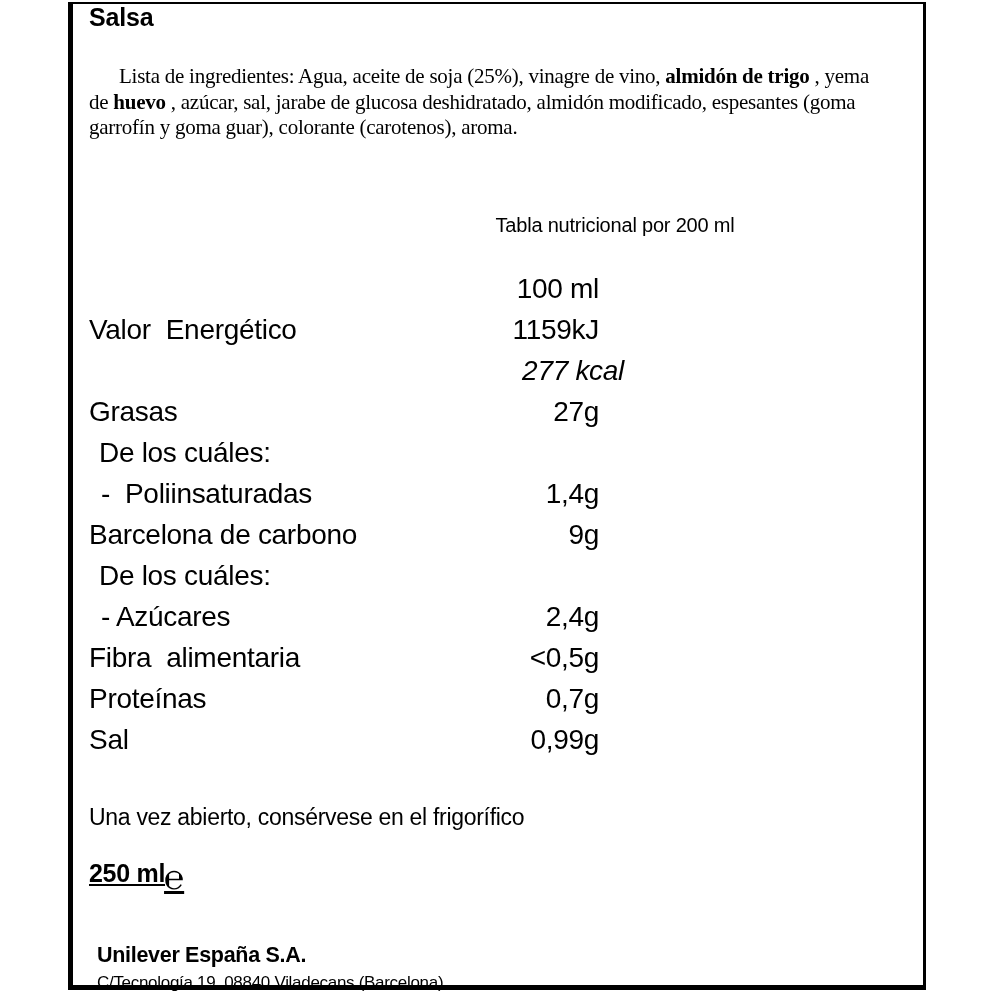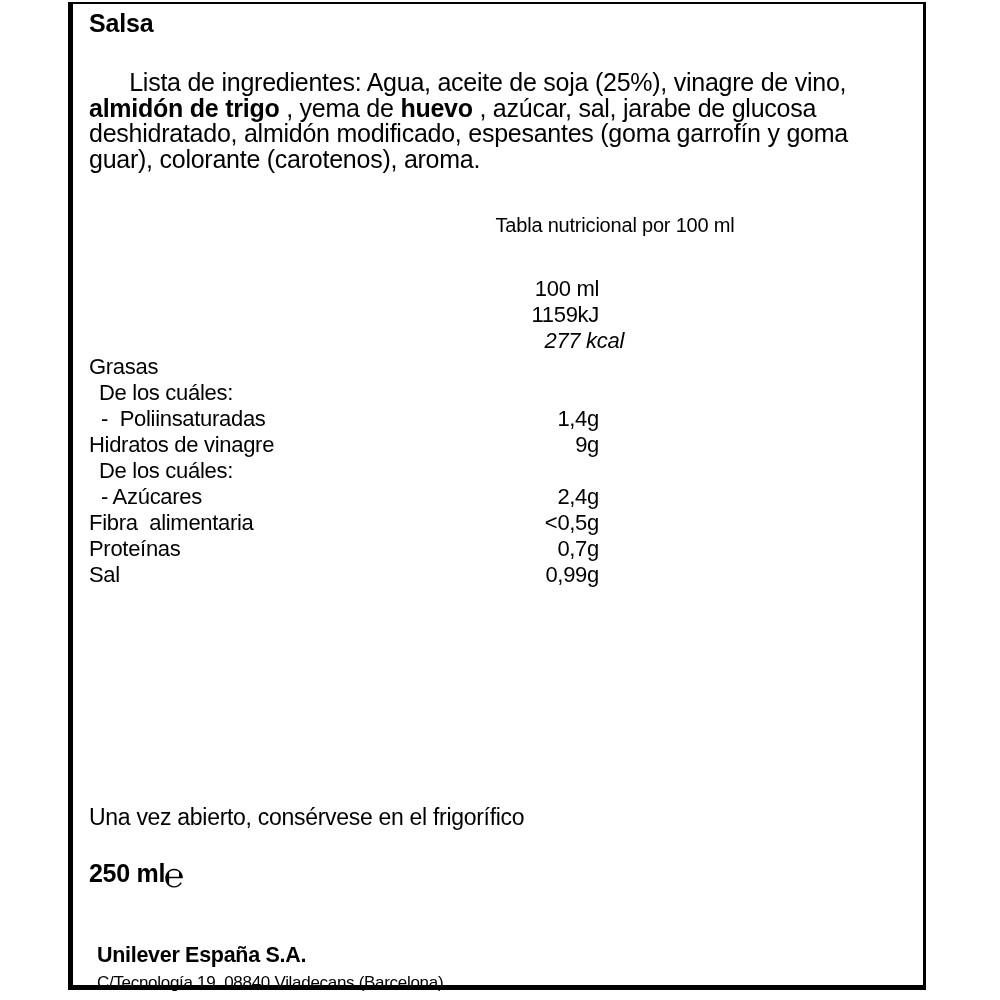--- a/index.html
+++ b/index.html
@@ -35,32 +35,32 @@
     left: 16px;
     top: 0;
     right: 8px;
   }
 
   
   #product-title {
     font-size: 25px;
     font-weight: bold;
     letter-spacing: -0.2px;
-    margin-top: 6px;
     line-height: 1.1;
   }
 
   
   #ingredients-block {
     margin-top: 7px;
-    font-size: 25px;
+    font-size: 21px;
     line-height: 25.5px;
     letter-spacing: -0.25px;
     width: 790px;
     white-space: pre-wrap;
+    font-family: Liberation Serif, serif;
   }
   #ingredients-block b { font-weight: bold; }
 
   
   #nutrition-section {
     position: absolute;
     left: 16px;
     top: 208px;
     width: 830px;
   }
@@ -74,23 +74,24 @@
     text-align: center;
   }
 
   #nutrition-rows {
     margin-top: 38px;
   }
 
   .nrow {
     position: relative;
     height: 26px;
-    font-size: 22px;
-    letter-spacing: -0.3px;
-    line-height: 26px;
+    font-size: 28px;
+    letter-spacing: -0.3px;
+    line-height: 26px;
+    margin-top: 15px;
   }
 
   .nlabel {
     position: absolute;
     left: 0;
     top: 0;
     white-space: pre;
   }
   .nlabel.ind1 { left: 10px; }
   .nlabel.ind2 { left: 12px; }
@@ -119,21 +120,22 @@
 
   
   #volume-line {
     position: absolute;
     left: 16px;
     top: 855px;
     font-size: 25px;
     font-weight: bold;
     letter-spacing: -0.3px;
     display: flex;
-    align-items: flex-start;
+    align-items: flex-end;
+    text-decoration: underline;
   }
   #volume-estimate-sign {
     font-weight: normal;
     font-size: 34px;
     line-height: 0.8;
     margin-left: -1px;
     position: relative;
     top: 3px;
   }
 
@@ -163,47 +165,49 @@
 
   <div class="inner">
     <div id="product-title">Salsa</div>
 
     <div id="ingredients-block">
       <span>Lista de ingredientes: Agua, aceite de soja (25%), vinagre de vino, </span><b>almidón de trigo</b><span> , yema de </span><b>huevo</b><span> , azúcar, sal, jarabe de glucosa deshidratado, almidón modificado, espesantes (goma garrofín y goma guar), colorante (carotenos), aroma.</span>
     </div>
   </div>
 
   <div id="nutrition-section">
-    <div id="nutrition-caption">Tabla nutricional por 100 ml</div>
+    <div id="nutrition-caption">Tabla nutricional por 200 ml</div>
 
     <div id="nutrition-rows">
       <div class="nrow">
         <span class="nlabel"></span>
         <span class="nvalue">100 ml</span>
       </div>
     <div class="nrow">
+          <span class="nlabel">Valor  Energético</span>
           <span class="nvalue">1159kJ</span>
         </div>
         <div class="nrow">
           <span class="nlabel"></span>
           <span class="nvalue wide">277 kcal</span>
         </div>
         <div class="nrow">
           <span class="nlabel">Grasas</span>
+          <span class="nvalue">27g</span>
         </div>
         <div class="nrow">
           <span class="nlabel ind1">De los cuáles:</span>
           <span class="nvalue"></span>
         </div>
         <div class="nrow">
           <span class="nlabel ind2">-  Poliinsaturadas</span>
           <span class="nvalue">1,4g</span>
         </div>
         <div class="nrow">
-          <span class="nlabel">Hidratos de vinagre</span>
+          <span class="nlabel">Barcelona de carbono</span>
           <span class="nvalue">9g</span>
         </div>
         <div class="nrow">
           <span class="nlabel ind1">De los cuáles:</span>
           <span class="nvalue"></span>
         </div>
         <div class="nrow">
           <span class="nlabel ind2">- Azúcares</span>
           <span class="nvalue">2,4g</span>
         </div>

